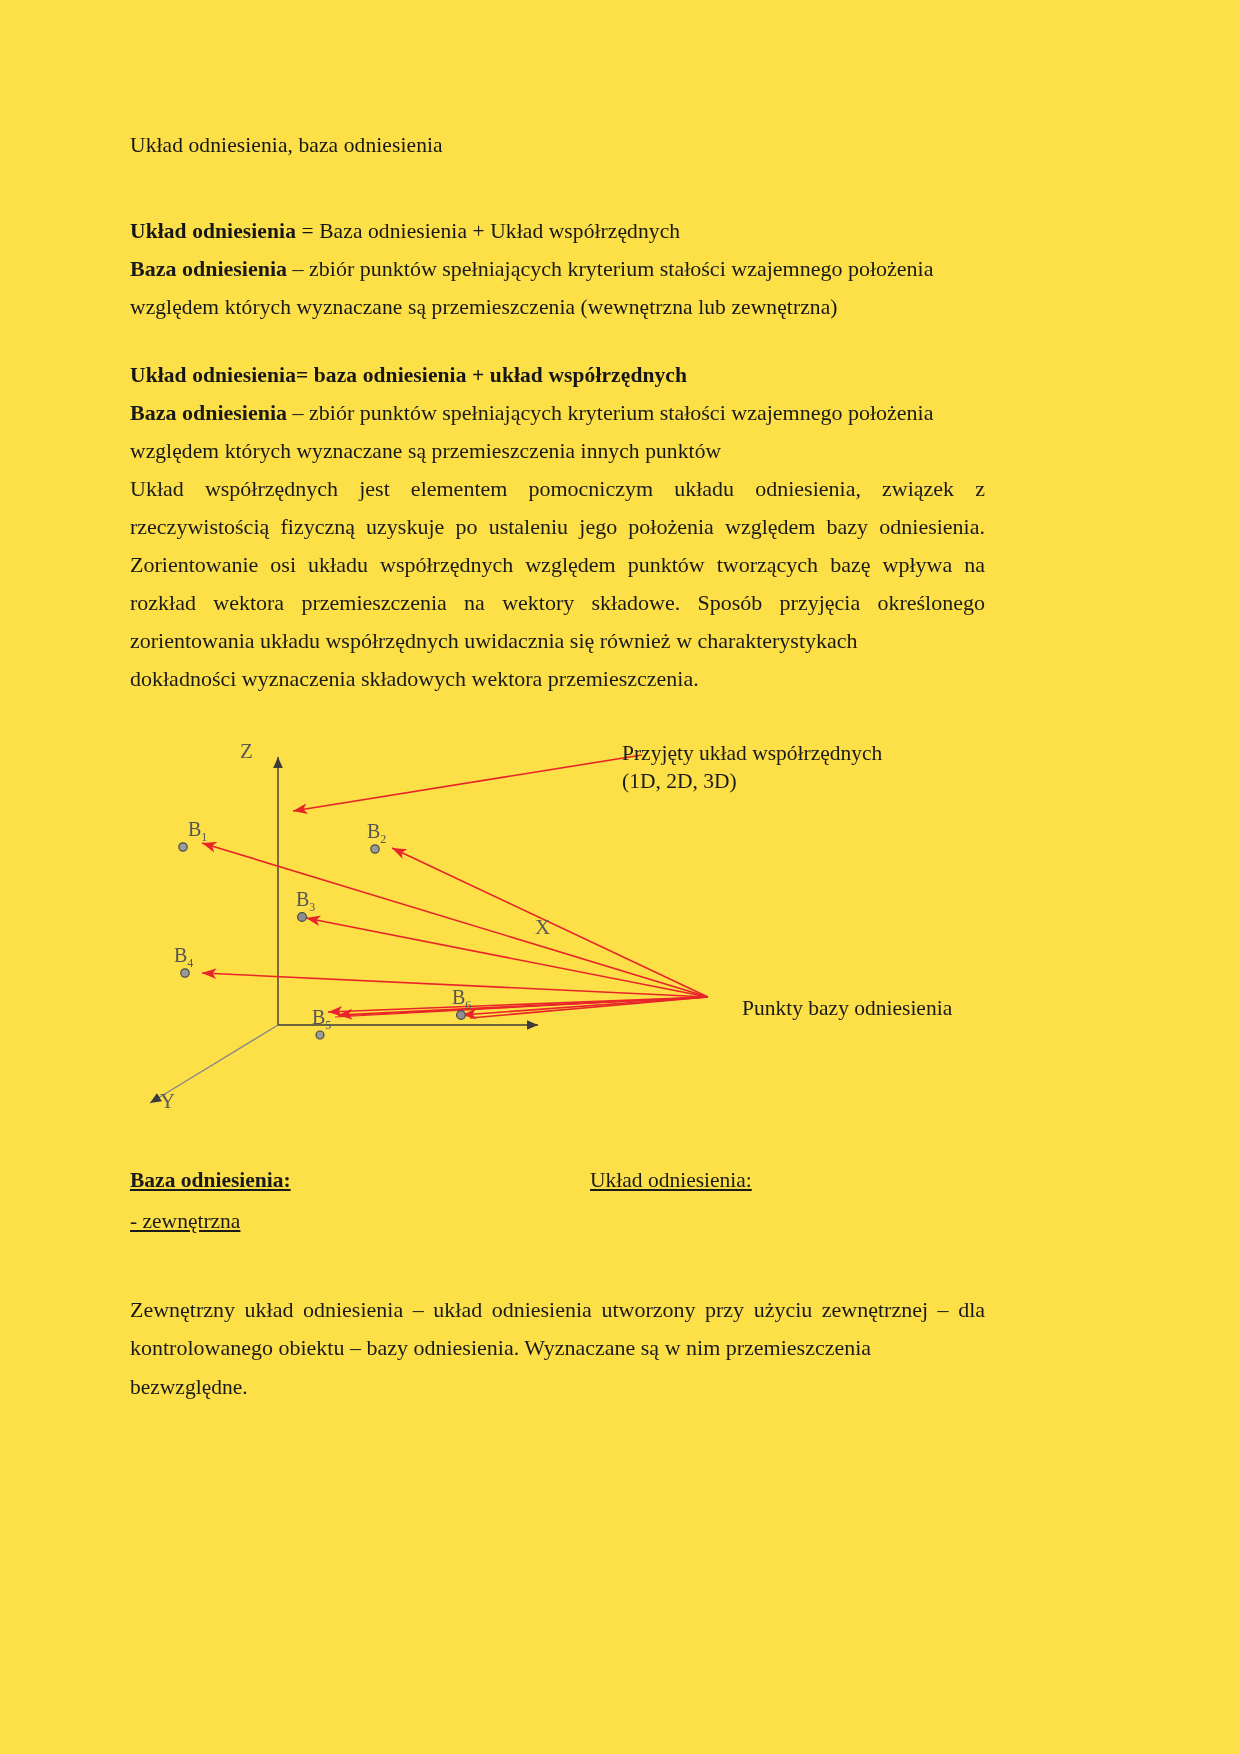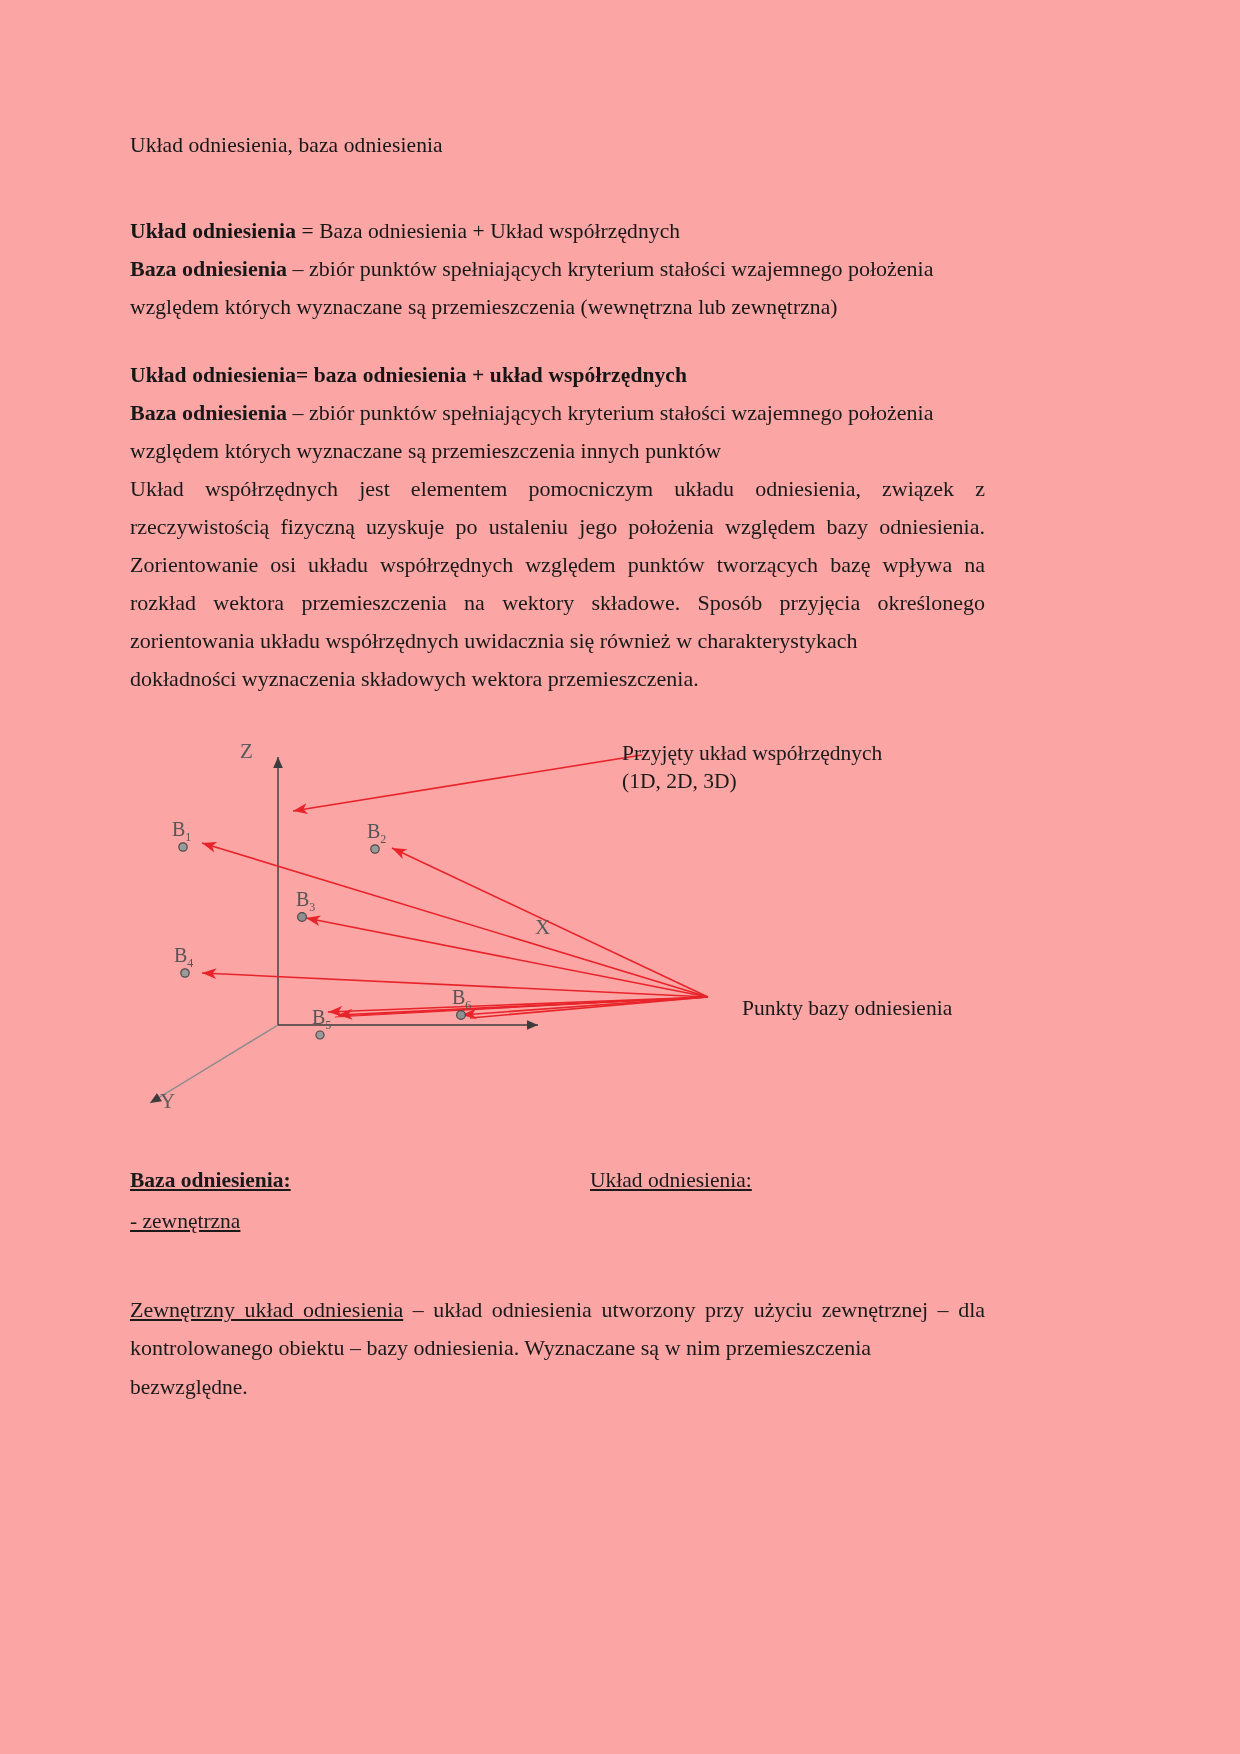--- a/index.html
+++ b/index.html
@@ -13,21 +13,21 @@
     font-family: "Liberation Serif", "DejaVu Serif", serif;
     color: #1a1a1a;
     position: relative;
     overflow: hidden;
   }
   .page {
     position: absolute;
     left: 0; top: 0;
     width: 1240px;
     height: 1754px;
-    background: #fca5a5;
+    background: #fde047;
   }
   .content {
     position: absolute;
     left: 130px;
     top: 128px;
     width: 855px;
   }
   .line {
     font-size: 21.5px;
     line-height: 38px;
@@ -90,21 +90,21 @@
 
   .closing {
     position: absolute;
     left: 130px;
     top: 1280px;
     width: 855px;
     font-size: 21.5px;
     line-height: 40px;
     text-align: justify;
   }
-  .closing .u { text-decoration: underline; }
+  .closing .u { }
   .closing .last { text-align: left; }
 </style>
 </head>
 <body>
 
 <div class="page">
 
   <div class="content">
 
     <div class="line title-line">Układ odniesienia, baza odniesienia</div>
@@ -170,21 +170,21 @@
         <circle cx="55" cy="258" r="4.2" fill="#9a9a9a" stroke="#4a4a4a" stroke-width="1.2"></circle>
         <circle cx="190" cy="320" r="4.0" fill="#9a9a9a" stroke="#4a4a4a" stroke-width="1.2"></circle>
         <circle cx="331" cy="300" r="4.4" fill="#8f8f8f" stroke="#4a4a4a" stroke-width="1.2"></circle>
       </g>
     </svg>
 
     <div class="fig-label" style="left:110px; top:22px; font-size:21px; color:#5a5a5a;">Z</div>
     <div class="fig-label" style="left:405px; top:198px; font-size:21px; color:#5a5a5a;">X</div>
     <div class="fig-label" style="left:30px; top:372px; font-size:21px; color:#5a5a5a;">Y</div>
 
-    <div class="fig-label" style="left:42px; top:100px; font-size:20px; color:#555;"><span>B</span><sub style="font-size:12px">1</sub></div>
+    <div class="fig-label" style="left:58px; top:100px; font-size:20px; color:#555;"><span>B</span><sub style="font-size:12px">1</sub></div>
     <div class="fig-label" style="left:237px; top:102px; font-size:20px; color:#555;"><span>B</span><sub style="font-size:12px">2</sub></div>
     <div class="fig-label" style="left:166px; top:170px; font-size:20px; color:#555;"><span>B</span><sub style="font-size:12px">3</sub></div>
     <div class="fig-label" style="left:44px; top:226px; font-size:20px; color:#555;"><span>B</span><sub style="font-size:12px">4</sub></div>
     <div class="fig-label" style="left:182px; top:288px; font-size:20px; color:#555;"><span>B</span><sub style="font-size:12px">5</sub></div>
     <div class="fig-label" style="left:322px; top:268px; font-size:20px; color:#555;"><span>B</span><sub style="font-size:12px">6</sub></div>
 
     <div class="fig-label" id="lbl-coord">
       <div>Przyjęty układ współrzędnych</div>
       <div>(1D, 2D, 3D)</div>
     </div>

